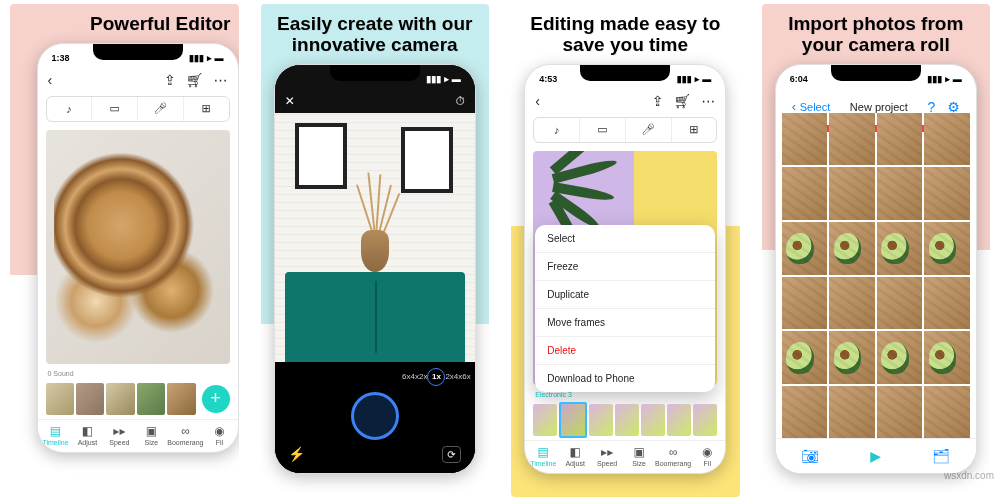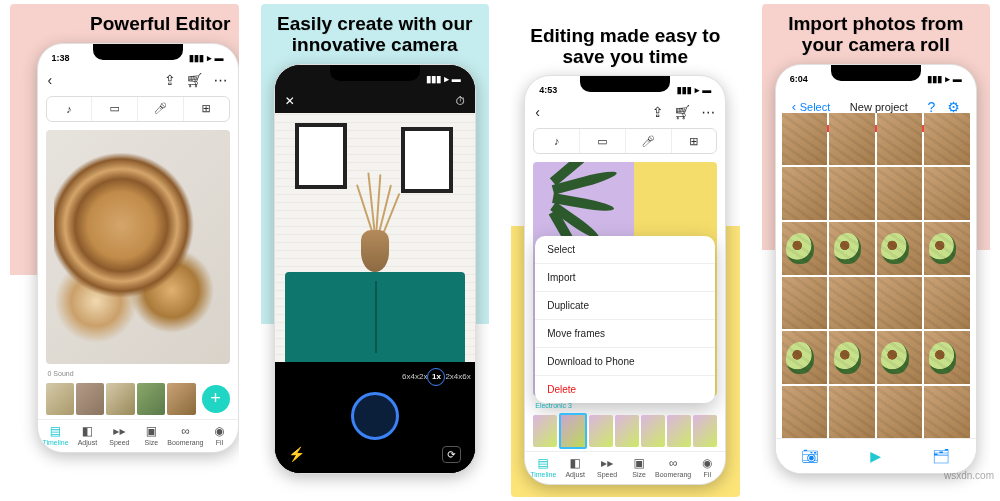--- a/index.html
+++ b/index.html
@@ -116,21 +116,21 @@
     background:#1fd6c5; color:#fff; font-size:18px;
     display:flex;align-items:center;justify-content:center;
     margin-left:4px; flex:none;
   }
   .caption {
     font-size: 7px; color:#888; padding: 2px 10px;
   }
   
   .p1 { background: linear-gradient(to bottom, #f7d2cc 0%, #f7d2cc 55%, #fff 55%, #fff 100%); align-items: flex-end; }
   .p2 { background: linear-gradient(to bottom, #c5ecee 0%, #c5ecee 65%, #fff 65%, #fff 100%); }
-  .p3 { background: linear-gradient(to bottom, #fff 0%, #fff 45%, #fce478 45%, #fce478 100%); justify-content: center; }
+  .p3 { background: linear-gradient(to bottom, #fff 0%, #fff 45%, #fce478 45%, #fce478 100%); }
   .p4 { background: linear-gradient(to bottom, #f7d2cc 0%, #f7d2cc 50%, #fff 50%, #fff 100%); }
 
   
   .food {
     background: linear-gradient(135deg, #e7e3dd, #d9d3ca);
   }
   .food::before {
     content:""; position:absolute; inset:8px;
     background: radial-gradient(circle at 40% 40%, #d4a56a 0%, #c18c4a 20%, #8b5a2b 28%, #d4a56a 34%, #8b5a2b 40%, rgba(0,0,0,0) 44%),
                 radial-gradient(circle at 70% 70%, #e0b070 0%, #aa7a3a 14%, rgba(0,0,0,0) 22%),
@@ -354,25 +354,25 @@
       <div class="playov">
           <div class="circ">
             <svg width="20" height="20" viewBox="0 0 20 20">
               <polygon points="5,3 17,10 5,17" fill="#20c8d0"></polygon>
             </svg>
           </div>
         </div>
     </div>
     <div class="ctxmenu">
       <div class="item">Select</div>
-      <div class="item">Import</div>
+      <div class="item">Freeze</div>
       <div class="item">Duplicate</div>
       <div class="item">Move frames</div>
+      <div class="item red">Delete</div>
       <div class="item">Download to Phone</div>
-      <div class="item red">Delete</div>
     </div>
     <div class="caption2">Electronic 3</div>
     <div class="thumbrow">
       <div class="th" style="background:linear-gradient(135deg,#cfb8e8,#f5dd6b);"></div>
       <div class="th" style="background:linear-gradient(135deg,#bfa8d8,#e5cd5b);border:2px solid #20c8d0;"></div>
       <div class="th" style="background:linear-gradient(135deg,#cfb8e8,#f5dd6b);"></div>
       <div class="th" style="background:linear-gradient(135deg,#cfb8e8,#f5dd6b);"></div>
       <div class="th" style="background:linear-gradient(135deg,#cfb8e8,#f5dd6b);"></div>
       <div class="th" style="background:linear-gradient(135deg,#cfb8e8,#f5dd6b);"></div>
       <div class="th" style="background:linear-gradient(135deg,#cfb8e8,#f5dd6b);"></div>

